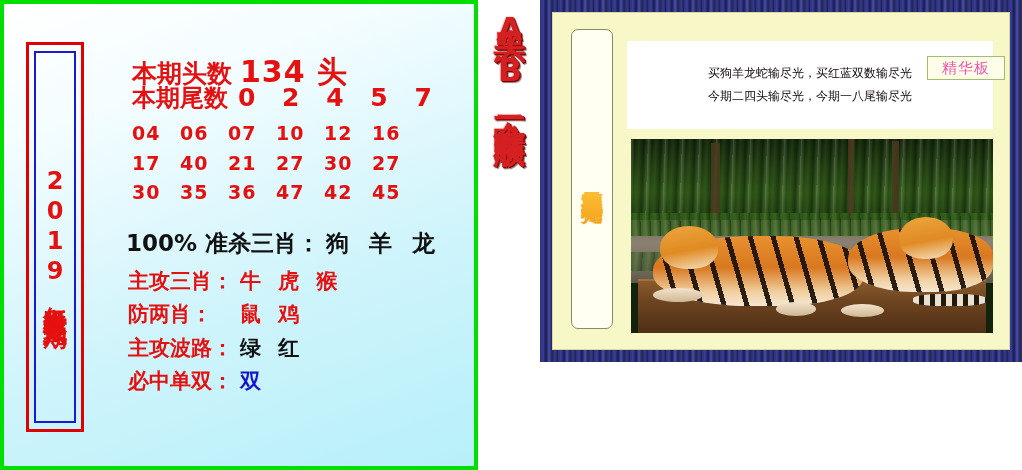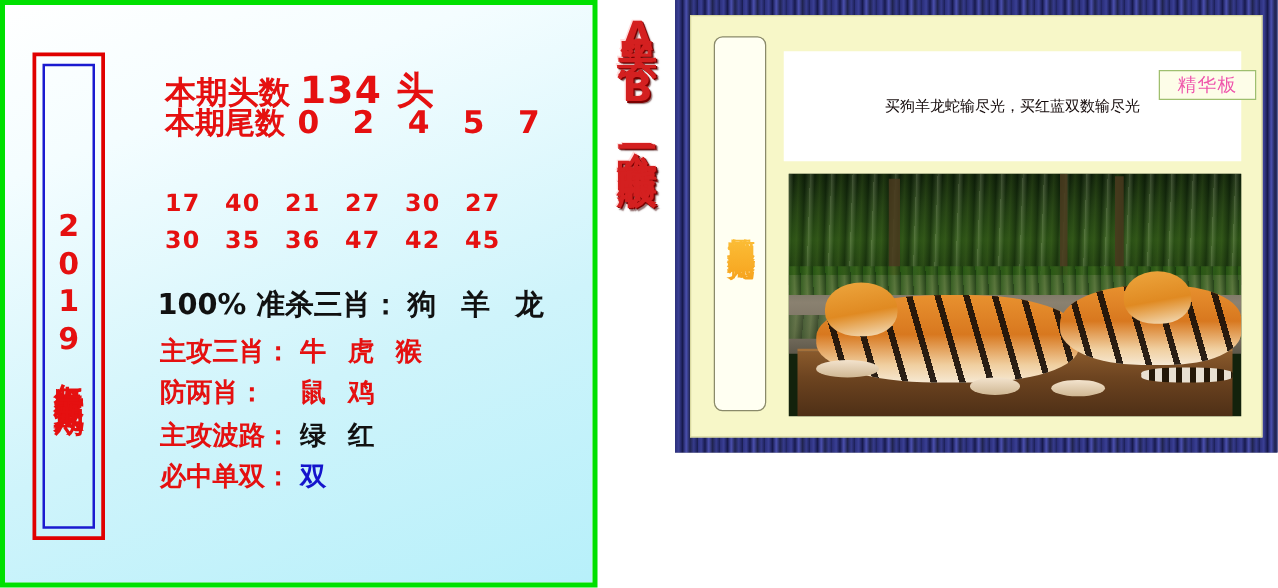--- a/index.html
+++ b/index.html
@@ -145,20 +145,23 @@
     </div>
 
     <div class="head-line">
       <span>本期头数</span><span class="big">134 头</span>
     </div>
 
     <div class="tail-line">
       <span>本期尾数</span><span class="digits">0 2 4 5 7</span>
     </div>
 
+    <div class="num-row nr0">
+      <span>04</span><span>06</span><span>07</span><span>10</span><span>12</span><span>16</span>
+    </div>
     <div class="num-row nr1">
       <span>17</span><span>40</span><span>21</span><span>27</span><span>30</span><span>27</span>
     </div>
     <div class="num-row nr2">
       <span>30</span><span>35</span><span>36</span><span>47</span><span>42</span><span>45</span>
     </div>
 
     <div class="kill-line">
       <span>100% 准杀三肖：</span><span class="zx">狗 羊 龙</span>
     </div>
@@ -187,20 +190,21 @@
     <div class="rp-inner">
 
       <div class="badge">精华板</div>
 
       <div class="issue-box2">
         <div class="issue-text2">第零九八期金牌四句输尽光</div>
       </div>
 
       <div class="verse-box">
         <div class="verse-line">买狗羊龙蛇输尽光，买红蓝双数输尽光</div>
+        <div class="verse-line">今期二四头输尽光，今期一八尾输尽光</div>
       </div>
 
       <div class="photo">
         <div class="sky"></div>
         <div class="trees"></div>
         <div class="trunk" style="left:22%;top:2%;width:9px;height:40%"></div>
         <div class="trunk" style="left:60%;top:0%;width:6px;height:44%"></div>
         <div class="trunk" style="left:72%;top:1%;width:7px;height:42%"></div>
         <div class="road"></div>
         <div class="grass"></div>

